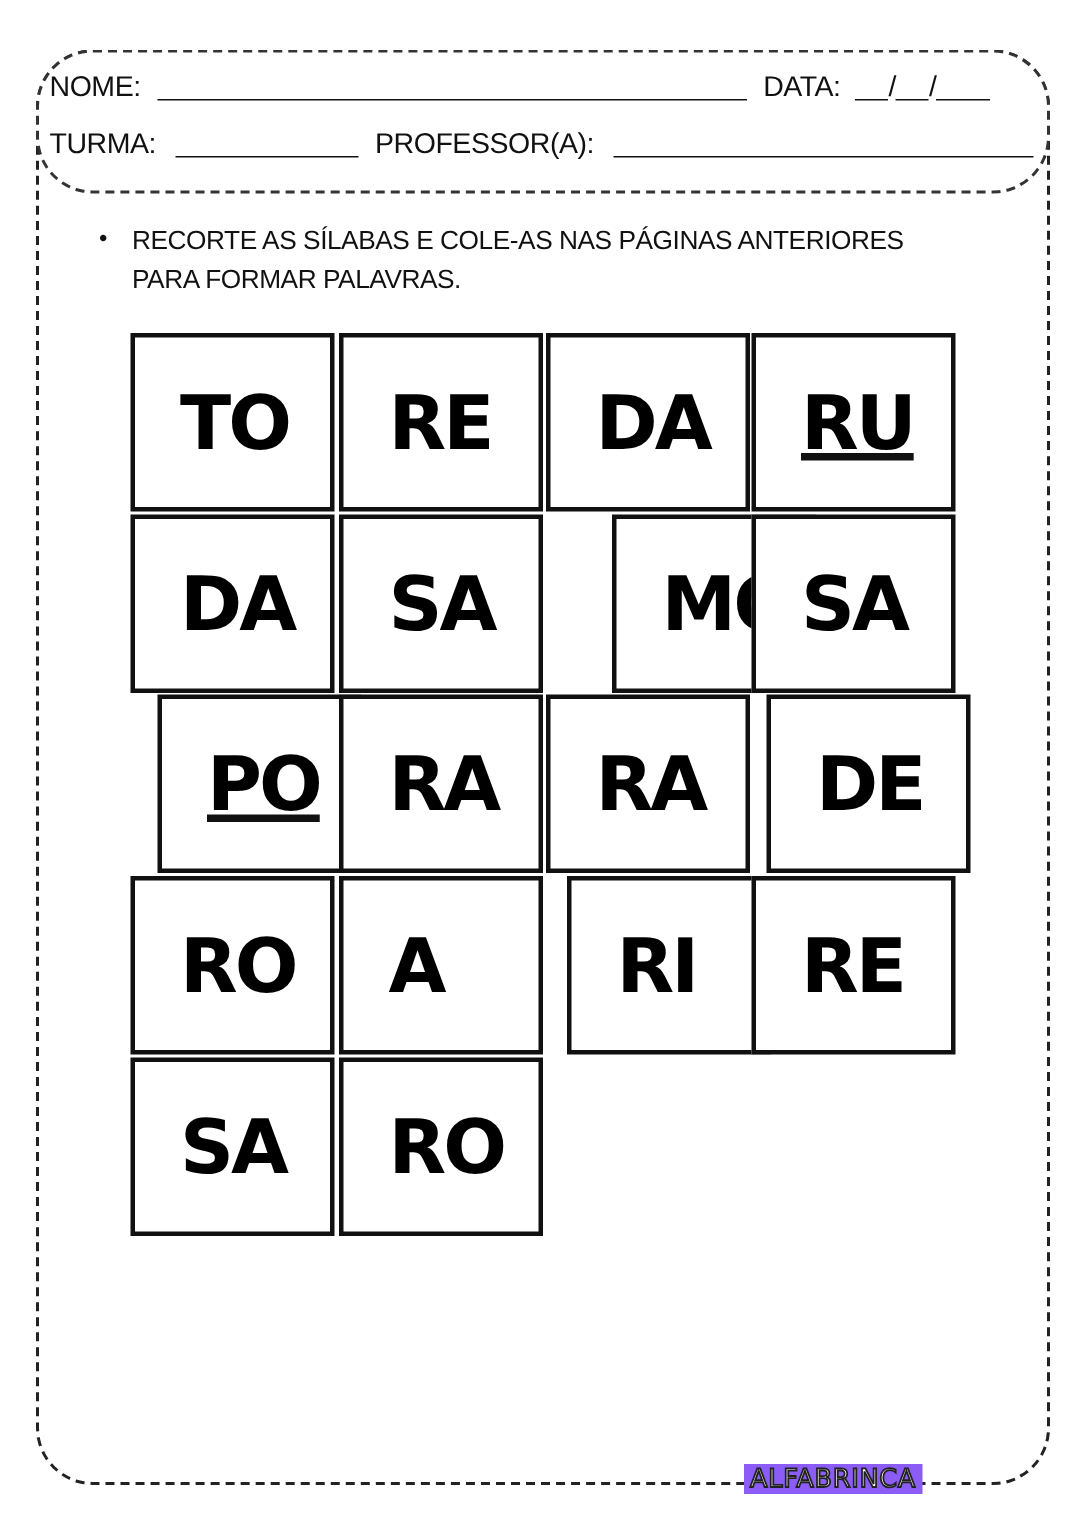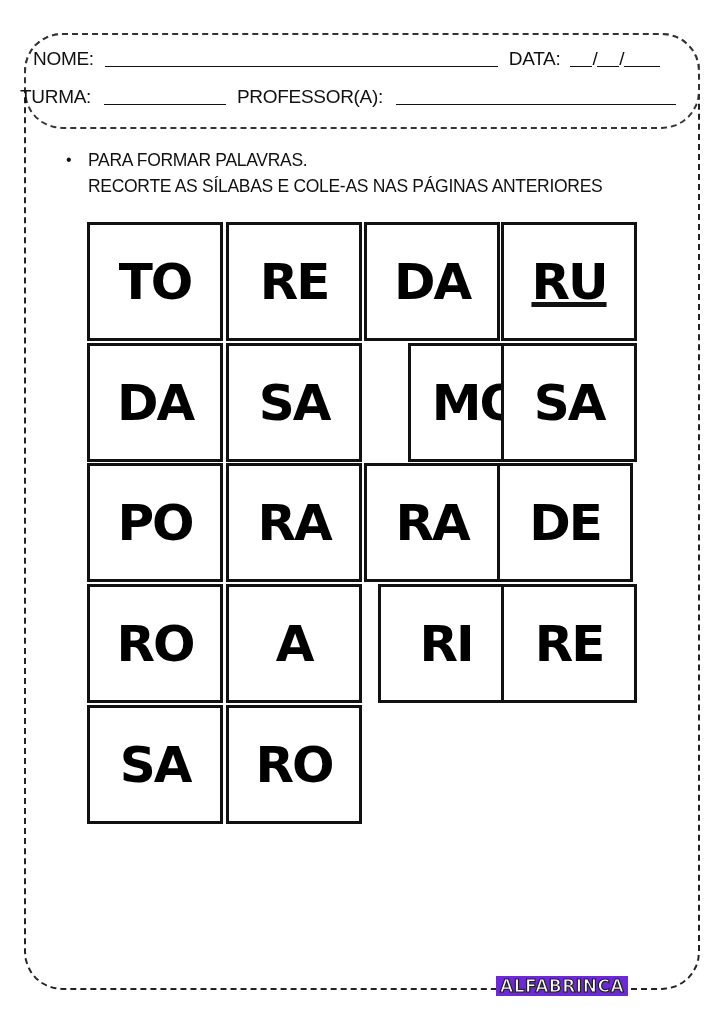--- a/index.html
+++ b/index.html
@@ -6,30 +6,30 @@
     body { width: 724px; height: 1024px; position: relative; overflow: hidden;
            font-family: "Liberation Sans", "DejaVu Sans", sans-serif; color: #111; }
     .frame { position: absolute; left: 24px; top: 33px; width: 676px; height: 957px;
              border: 2px dashed #222; border-radius: 38px; box-sizing: border-box; }
     .header { position: absolute; left: 24px; top: 33px; width: 676px; height: 96px;
               border: 2px dashed #333; border-radius: 38px; box-sizing: border-box; background:#fff; }
     .hline { position: absolute; font-size: 19px; white-space: nowrap; letter-spacing: -0.3px; }
     .hlabel { display: inline-block; vertical-align: bottom; }
     .blank { display: inline-block; border-bottom: 1.6px solid #111; height: 18px; vertical-align: bottom; margin: 0 0 3px 0; }
     .row1 { left: 33px; top: 48px; }
-    .row2 { left: 20px; top: 86px; }
+    .row2 { left: 33px; top: 86px; }
     .instr { position: absolute; left: 66px; top: 147px; font-size: 17.5px; line-height: 26px; letter-spacing: -0.3px; }
     .instr .bullet { position: absolute; left: 0; top: 0; font-size: 16px; }
     .instr .txt { margin-left: 22px; display: block; }
     .grid { position: absolute; left: 87px; top: 222px; width: 550px; }
     .tile { position: absolute; width: 136px; height: 119px; border: 3px solid #111; box-sizing: border-box;
-            display: flex; align-items: center; justify-content: center; background: #fff; }
+            display: flex; align-items: center; background: #fff; padding-left: 30px; }
     .tile span { font-family: "DejaVu Sans", sans-serif; font-weight: bold; font-size: 50px; letter-spacing: -2px; color: #000; }
-    .logo { position: absolute; left: 496px; top: 976px; padding: 0 4px; background: #6d28d9;
-            font-family: "DejaVu Sans", sans-serif; font-weight: bold; font-size: 17px; letter-spacing: 0.5px;
+    .logo { position: absolute; left: 496px; top: 976px; padding: 0 4px; background: #8b5cf6;
+            font-family: "DejaVu Sans", sans-serif; font-weight: normal; font-size: 17px; letter-spacing: 0.5px;
             color: #fff; -webkit-text-stroke: 1.2px #222; }
   </style>
 </head>
 <body>
 
 <div class="frame"></div>
 
 <div class="header"></div>
 
 <div class="hline row1">
@@ -41,22 +41,22 @@
 
 <div class="hline row2">
   <span class="hlabel">TURMA:</span>
   <span class="blank" style="width:122px;margin-left:8px;"></span>
   <span class="hlabel" style="margin-left:6px;">PROFESSOR(A):</span>
   <span class="blank" style="width:280px;margin-left:8px;"></span>
 </div>
 
 <div class="instr">
   <span class="bullet">•</span>
+  <span class="txt">RECORTE AS SÍLABAS E COLE-AS NAS PÁGINAS ANTERIORES</span>
   <span class="txt">PARA FORMAR PALAVRAS.</span>
-  <span class="txt">RECORTE AS SÍLABAS E COLE-AS NAS PÁGINAS ANTERIORES</span>
 </div>
 
 <div class="grid">
 
   <div class="tile" style="left:0;top:0;">
       <span>TO</span>
     </div>
   <div class="tile" style="left:139px;top:0;">
       <span>RE</span>
     </div>
@@ -73,30 +73,30 @@
   <div class="tile" style="left:139px;top:121px;">
       <span>SA</span>
     </div>
   <div class="tile" style="left:277px;top:121px;margin-left:44px;">
       <span>MO</span>
     </div>
   <div class="tile" style="left:414px;top:121px;">
       <span>SA</span>
     </div>
 
-  <div class="tile" style="left:0;top:241px;">
+  <div class="tile" style="left:18px;top:241px;text-decoration:underline;">
       <span>PO</span>
     </div>
   <div class="tile" style="left:139px;top:241px;">
       <span>RA</span>
     </div>
   <div class="tile" style="left:277px;top:241px;">
       <span>RA</span>
     </div>
-  <div class="tile" style="left:410px;top:241px;">
+  <div class="tile" style="left:424px;top:241px;">
       <span>DE</span>
     </div>
 
   <div class="tile" style="left:0;top:362px;">
       <span>RO</span>
     </div>
   <div class="tile" style="left:139px;top:362px;">
       <span>A</span>
     </div>
   <div class="tile" style="left:291px;top:362px;">

